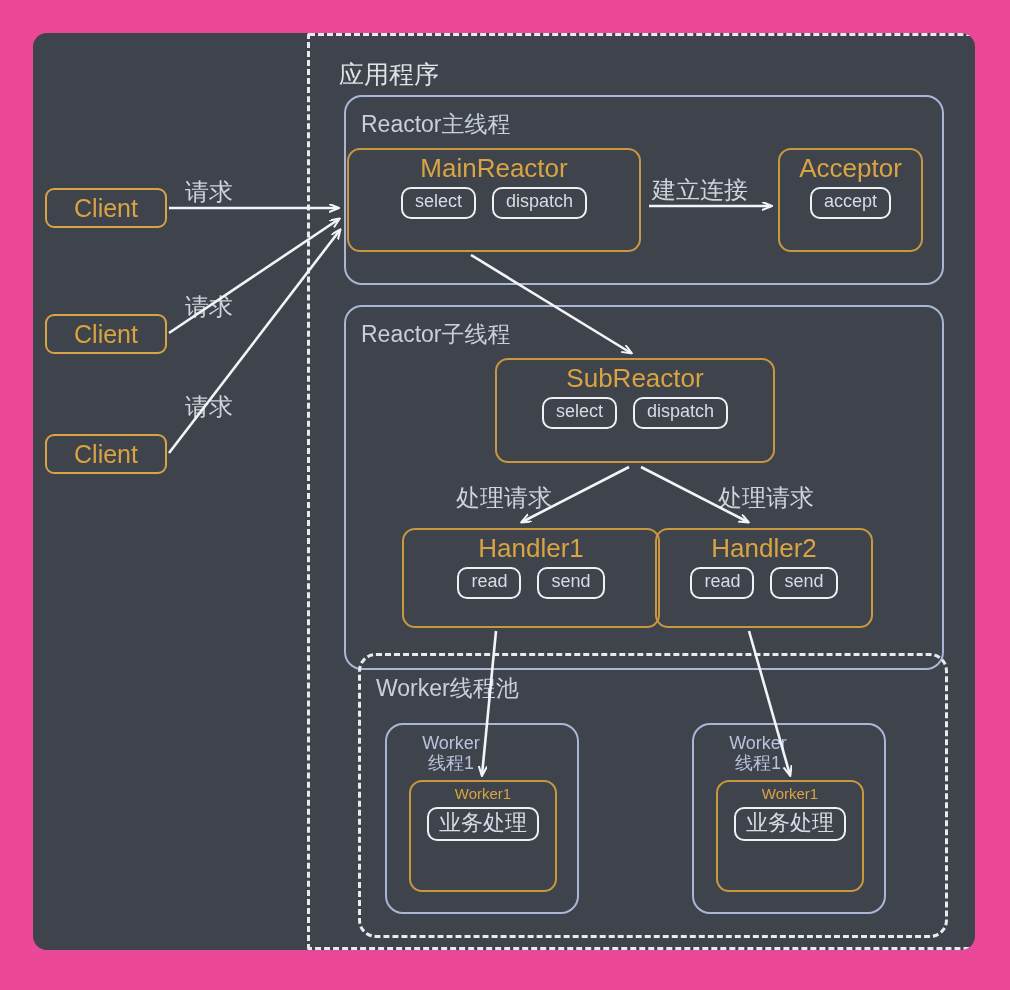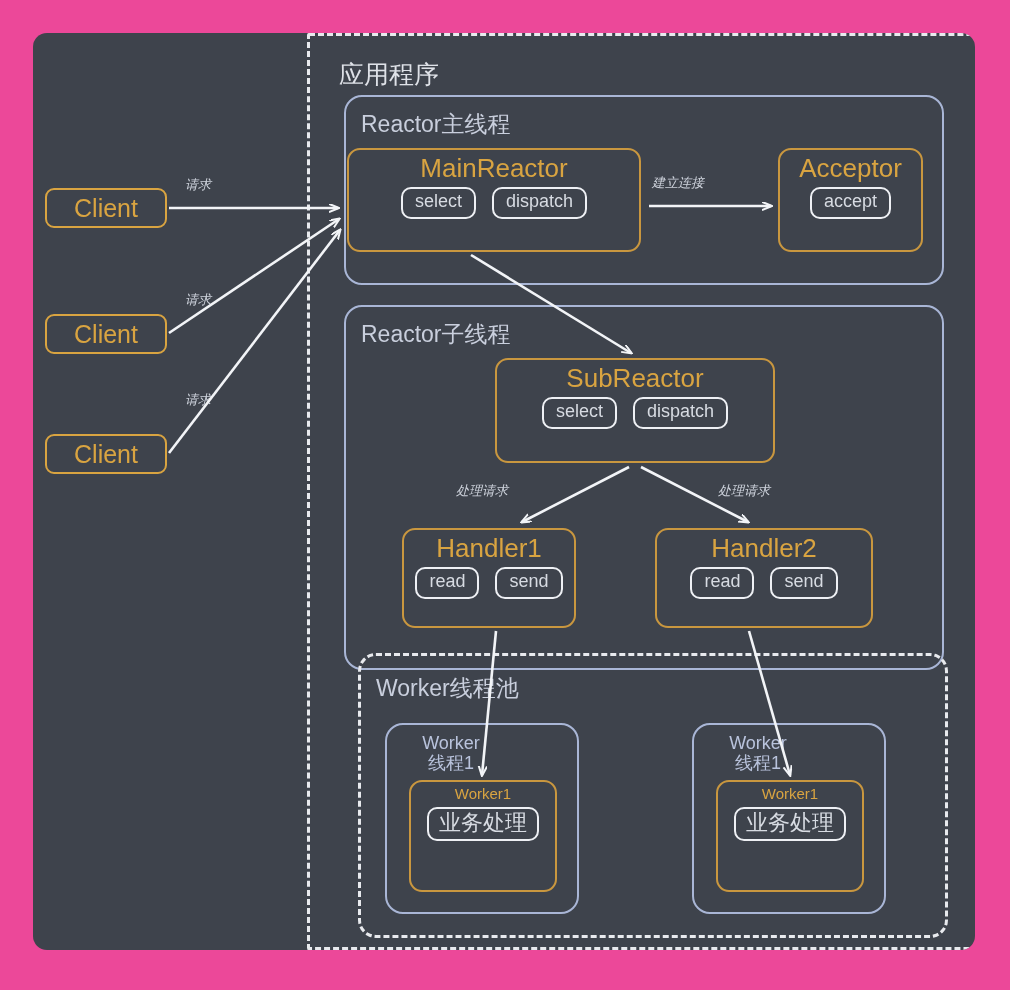--- a/index.html
+++ b/index.html
@@ -39,21 +39,21 @@
 
   
   .client{border:2.5px solid #d9a441;border-radius:9px;background:transparent;
           color:#d9a441;font-size:25px;display:flex;align-items:center;
           justify-content:center;}
 
   
   .app-label{position:absolute;color:#dfe2e8;font-size:25px;white-space:nowrap;}
 
   
-  .edge-label{position:absolute;color:#ced3dc;font-size:13px;white-space:nowrap;font-style:italic;}
+  .edge-label{position:absolute;color:#ced3dc;font-size:24px;white-space:nowrap;}
 
   
   #arrows{position:absolute;left:0;top:0;width:942px;height:917px;
           pointer-events:none;}
 </style>
 </head>
 <body>
 
 <div id="stage">
   <div id="canvas">
@@ -106,21 +106,21 @@
       <div class="comp-title">SubReactor</div>
       <div class="chips">
         <div class="chip">select</div>
         <div class="chip">dispatch</div>
       </div>
     </div>
 
     <div class="edge-label" style="left:423px;top:449px;">处理请求</div>
     <div class="edge-label" style="left:685px;top:449px;">处理请求</div>
 
-    <div class="abs comp" style="left:369px;top:495px;width:174px;height:100px;">
+    <div class="abs comp" style="left:369px;top:495px;width:258px;height:100px;">
       <div class="comp-title">Handler1</div>
       <div class="chips">
         <div class="chip">read</div>
         <div class="chip">send</div>
       </div>
     </div>
 
     <div class="abs comp" style="left:622px;top:495px;width:218px;height:100px;">
       <div class="comp-title">Handler2</div>
       <div class="chips">

